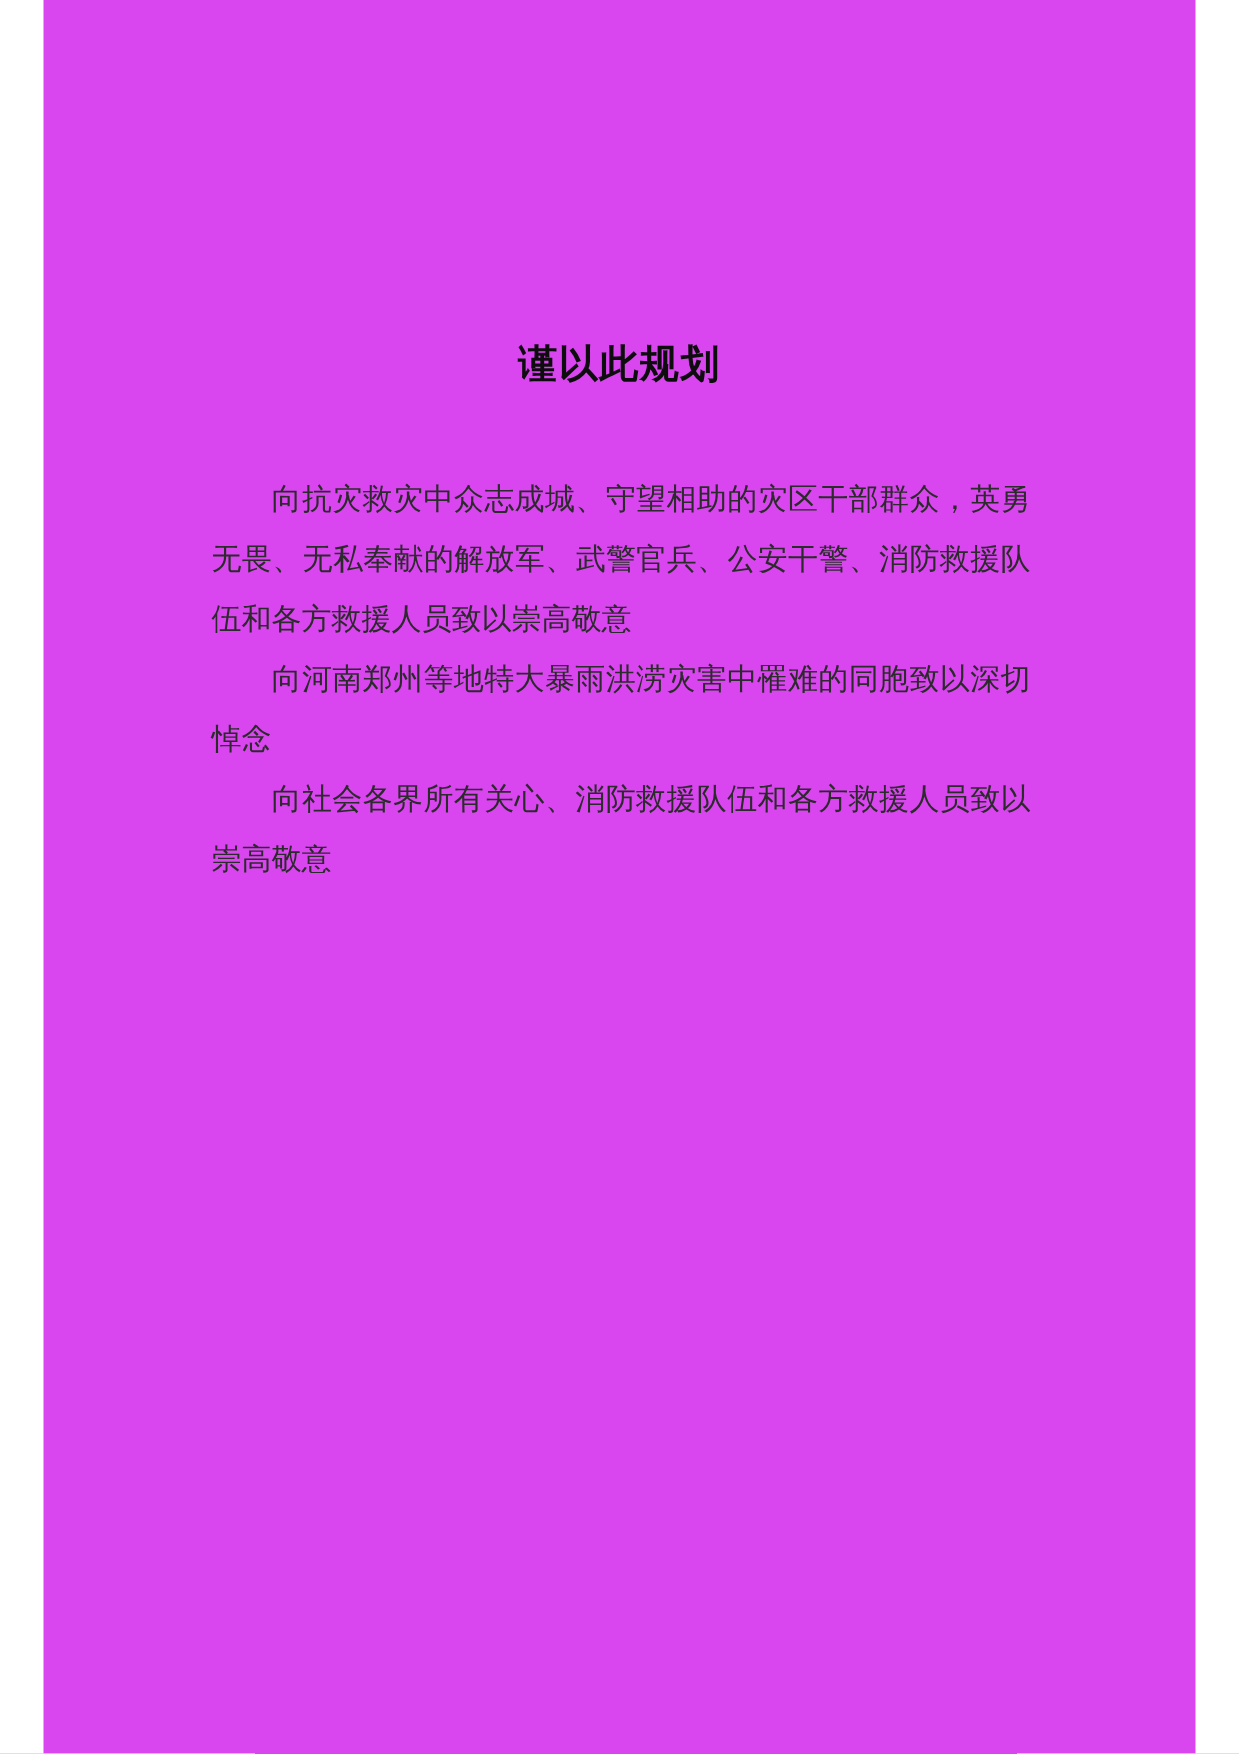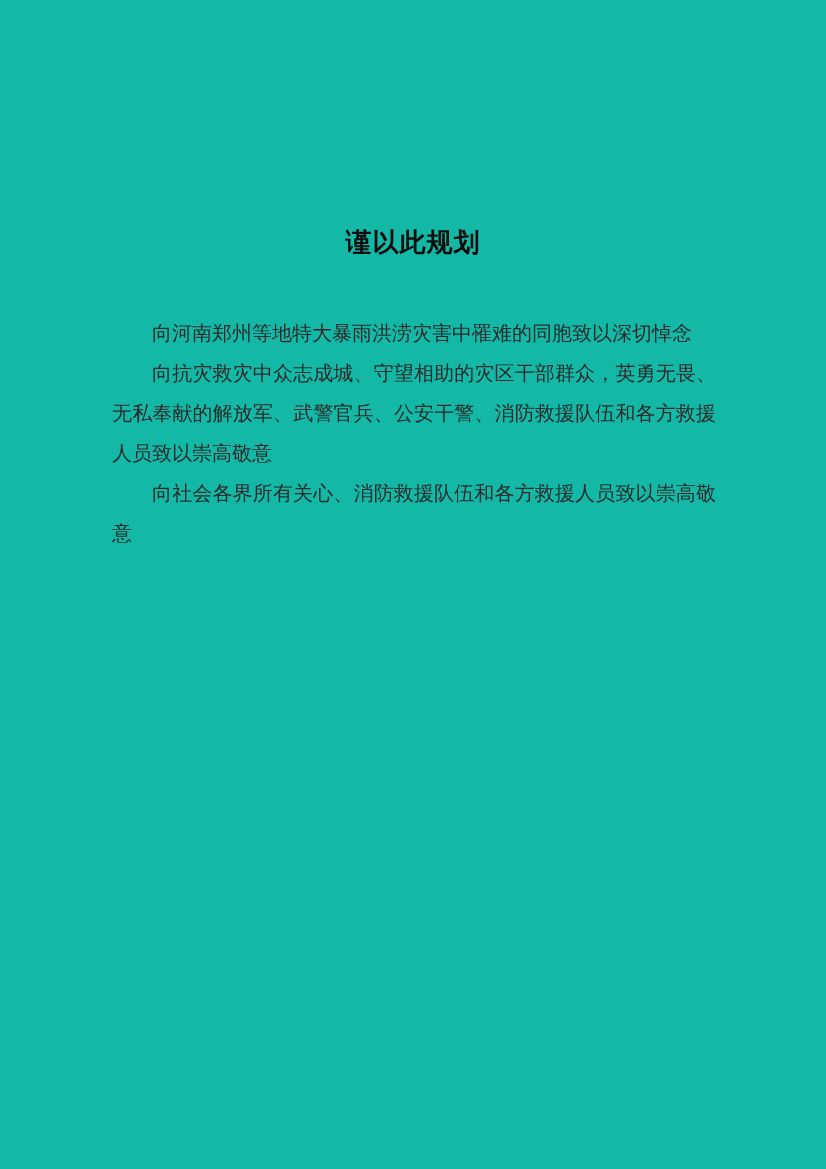--- a/index.html
+++ b/index.html
@@ -2,24 +2,24 @@
 <html><head>
 <meta charset="utf-8">
 <style>
   html, body {
     margin: 0;
     padding: 0;
     background: #ffffff;
   }
   .page {
     position: relative;
-    width: 826px;
+    width: 768px;
     height: 1169px;
     margin: 0 auto;
-    background: #14b8a6;
+    background: #d946ef;
     overflow: hidden;
     font-family: "Liberation Serif", "DejaVu Serif", serif;
   }
   .doc-title {
     margin: 0;
     padding-top: 226px;
     text-align: center;
     font-size: 26px;
     line-height: 34px;
     font-weight: bold;
@@ -41,17 +41,17 @@
     font-family: "Liberation Serif", "DejaVu Serif", serif;
   }
 </style>
 </head>
 <body>
 
 <div class="page">
   <h1 class="doc-title">谨以此规划</h1>
 
   <div class="doc-body">
+    <p>向抗灾救灾中众志成城、守望相助的灾区干部群众，英勇无畏、无私奉献的解放军、武警官兵、公安干警、消防救援队伍和各方救援人员致以崇高敬意</p>
     <p>向河南郑州等地特大暴雨洪涝灾害中罹难的同胞致以深切悼念</p>
-    <p>向抗灾救灾中众志成城、守望相助的灾区干部群众，英勇无畏、无私奉献的解放军、武警官兵、公安干警、消防救援队伍和各方救援人员致以崇高敬意</p>
     <p>向社会各界所有关心、消防救援队伍和各方救援人员致以崇高敬意</p>
   </div>
 </div>
 
 </body></html>

